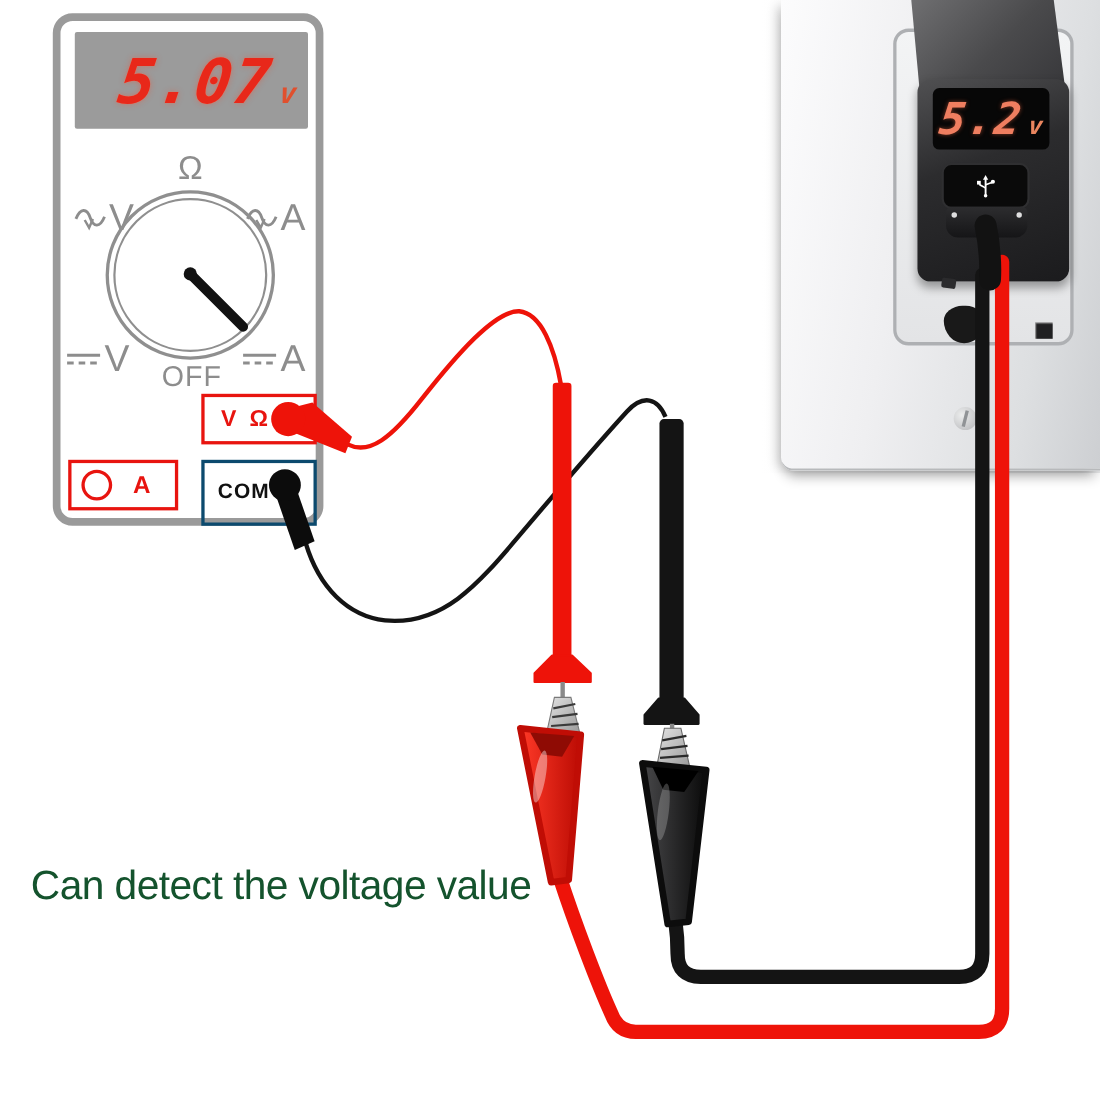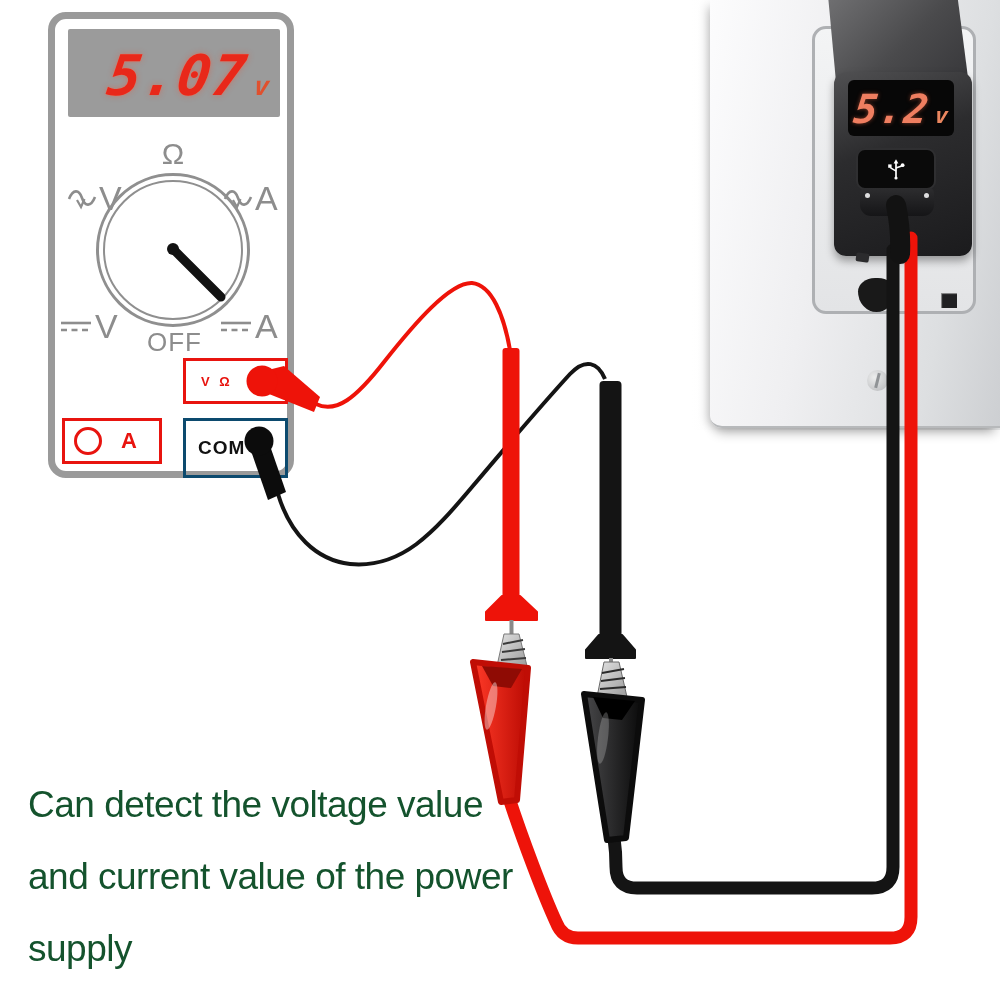--- a/index.html
+++ b/index.html
@@ -62,21 +62,21 @@
   .dial-outer{left:41px;top:154px;width:154px;height:154px;border:3px solid #8f8f8f;border-radius:50%;box-sizing:border-box;}
   .dial-inner{position:absolute;left:4px;top:4px;right:4px;bottom:4px;border:2px solid #8f8f8f;border-radius:50%;}
   .dial-label{color:#8d8d8d;}
   .lbl-ohm{left:98px;top:118px;width:40px;text-align:center;font-size:30px;}
   .fn-group{display:flex;align-items:center;gap:2px;font-size:34px;color:#8d8d8d;}
   .lbl-acv{left:12px;top:160px;} .lbl-aca{left:168px;top:160px;}
   .lbl-dcv{left:4px;top:288px;}  .lbl-dca{left:164px;top:288px;}
   .lbl-off{left:92px;top:308px;width:52px;text-align:center;font-size:26px;letter-spacing:1px;}
   .jack{box-sizing:border-box;display:flex;align-items:center;}
   .jack-vo{left:128px;top:339px;width:105px;height:46px;border:3px solid #e8140f;}
-  .jack-vo .lab{color:#e8140f;font-weight:bold;font-size:13px;letter-spacing:3px;margin-left:15px;}
+  .jack-vo .lab{color:#e8140f;font-weight:bold;font-size:21px;letter-spacing:3px;margin-left:15px;}
   .jack-com{left:128px;top:399px;width:105px;height:60px;border:3px solid #0c4a6e;}
   .jack-com .lab{color:#111;font-weight:bold;font-size:19px;letter-spacing:1px;margin-left:12px;}
   .jack-a{left:7px;top:399px;width:100px;height:46px;border:3px solid #e8140f;}
   .jack-a .ring{width:28px;height:28px;border:3px solid #e8140f;border-radius:50%;margin-left:9px;box-sizing:border-box;}
   .jack-a .lab{color:#e8140f;font-weight:bold;font-size:22px;margin-left:19px;}
 
   
   .overlay{left:0;top:0;width:1000px;height:1000px;z-index:10;pointer-events:none;}
 
   
@@ -236,16 +236,14 @@
     <g>
       <polygon points="604,662 619,662 627,697 597,697" fill="url(#metal)" stroke="#6a6a6a" stroke-width="1"></polygon>
       <path d="M602 673 L624 669 M601 681 L625 678 M600 689 L626 687" stroke="#2a2a2a" stroke-width="2"></path>
       <polygon points="584,694 642,700 626,838 607,840" fill="url(#blkBoot)" stroke="#0c0c0c" stroke-width="6" stroke-linejoin="round"></polygon>
       <polygon points="593,697 635,701 622,720 603,718" fill="#000"></polygon>
       <ellipse cx="603" cy="738" rx="5" ry="26" fill="rgba(255,255,255,.22)" transform="rotate(7 603 738)"></ellipse>
     </g>
   </svg>
 
   <div class="abs cap cap1">Can detect the voltage value</div>
-  <div class="abs cap cap2">and current value of the power</div>
-  <div class="abs cap cap3">supply</div>
 
 </div>
 
 </body></html>

